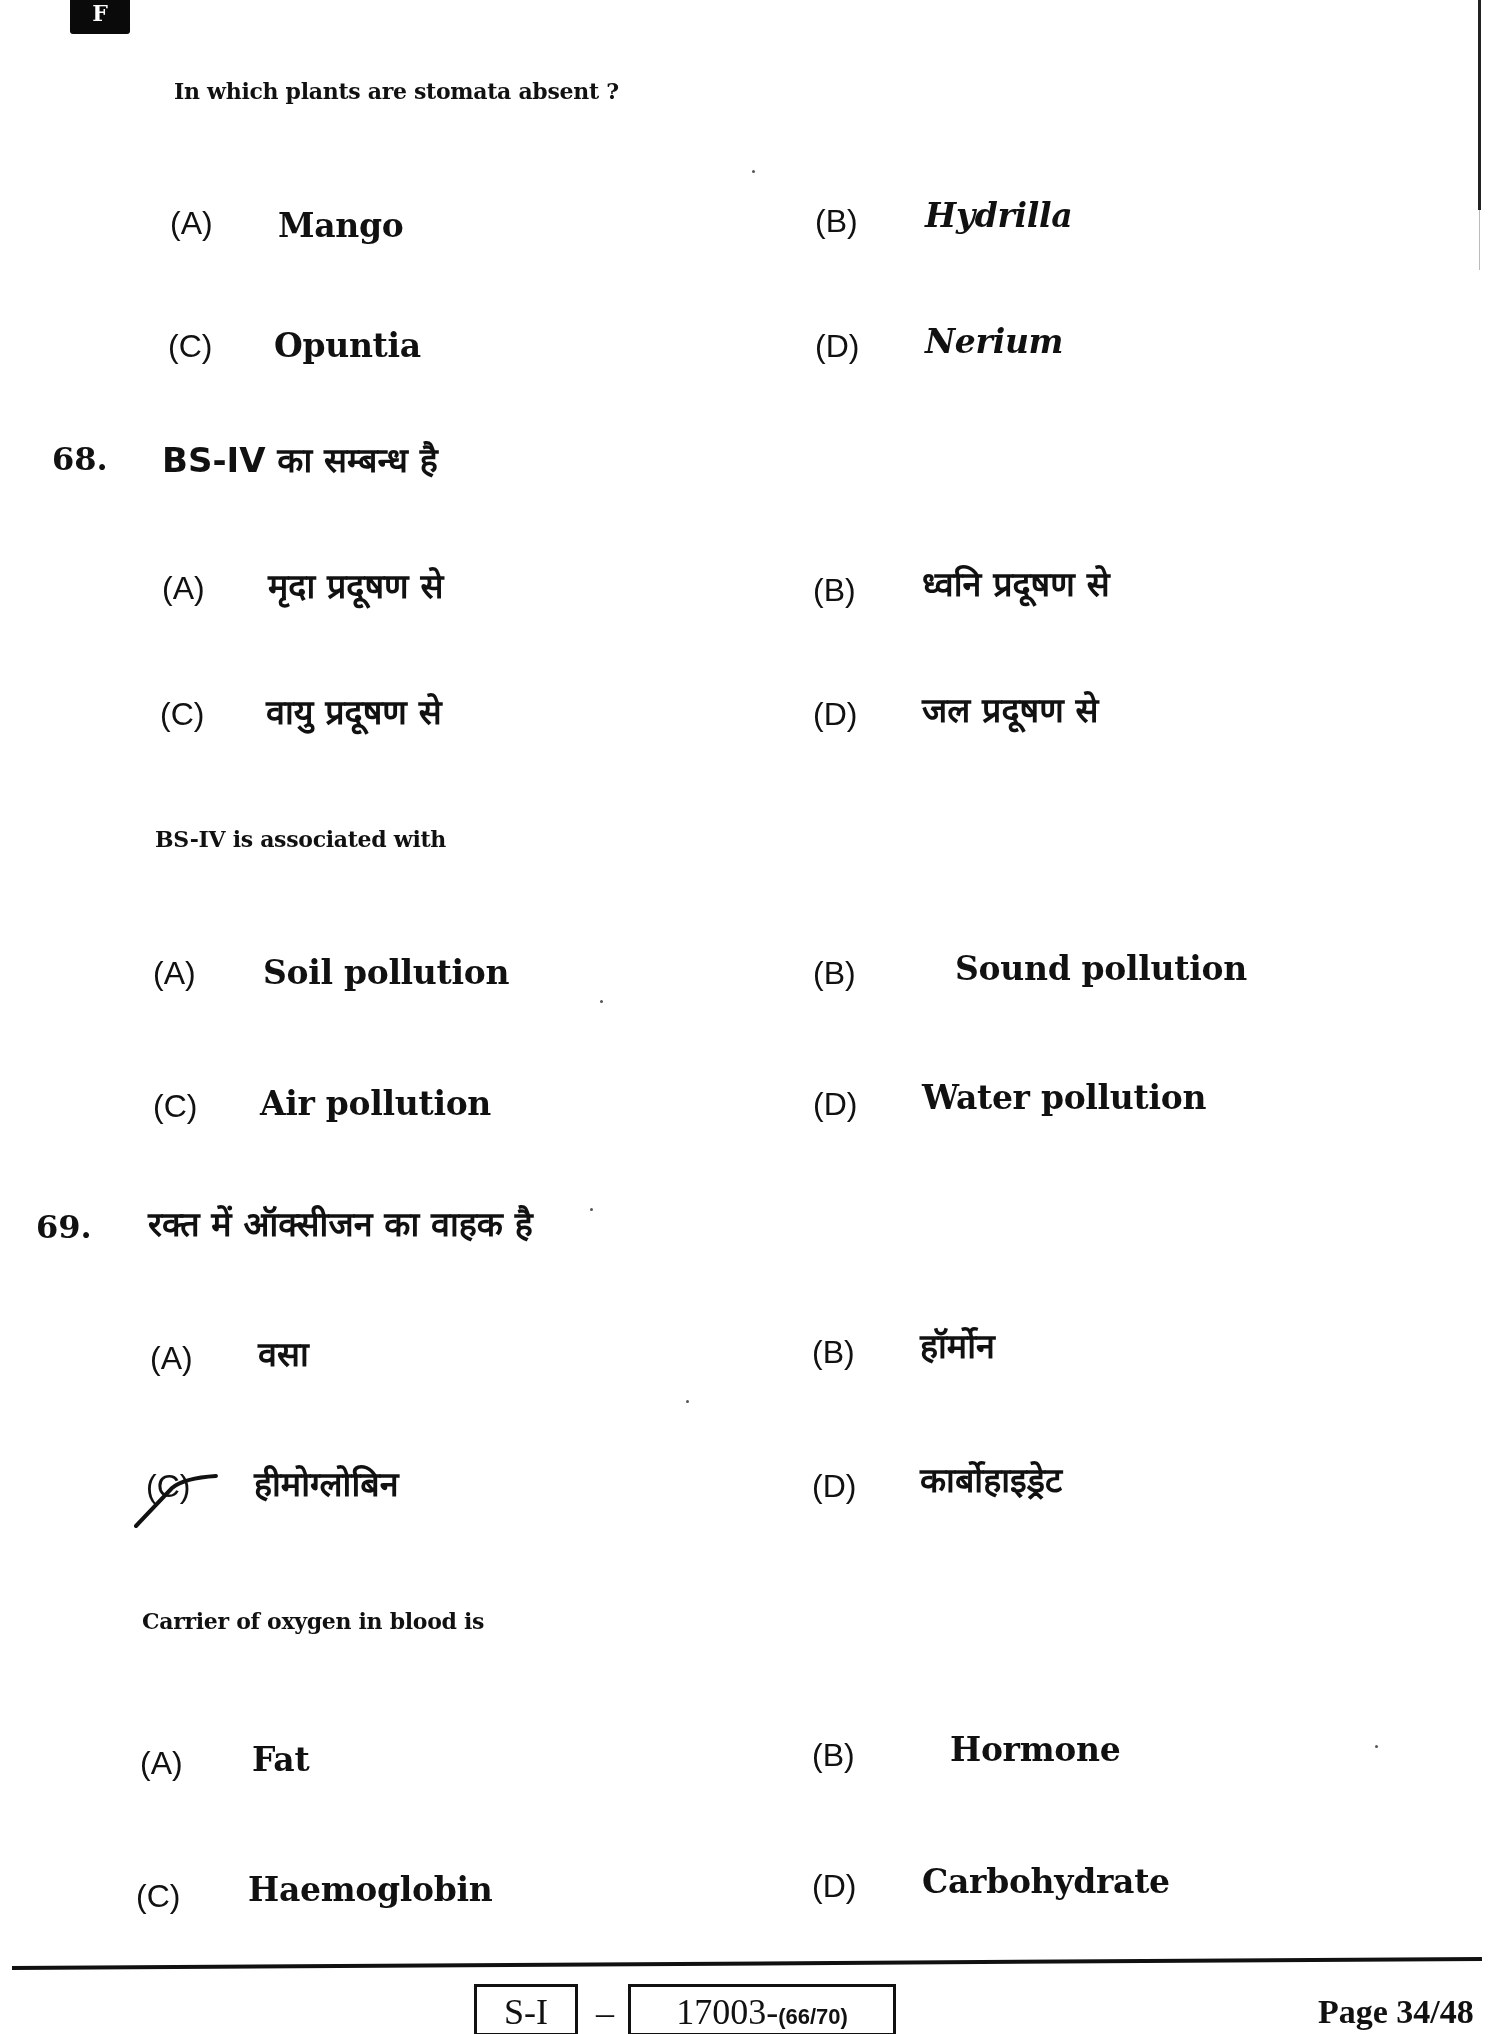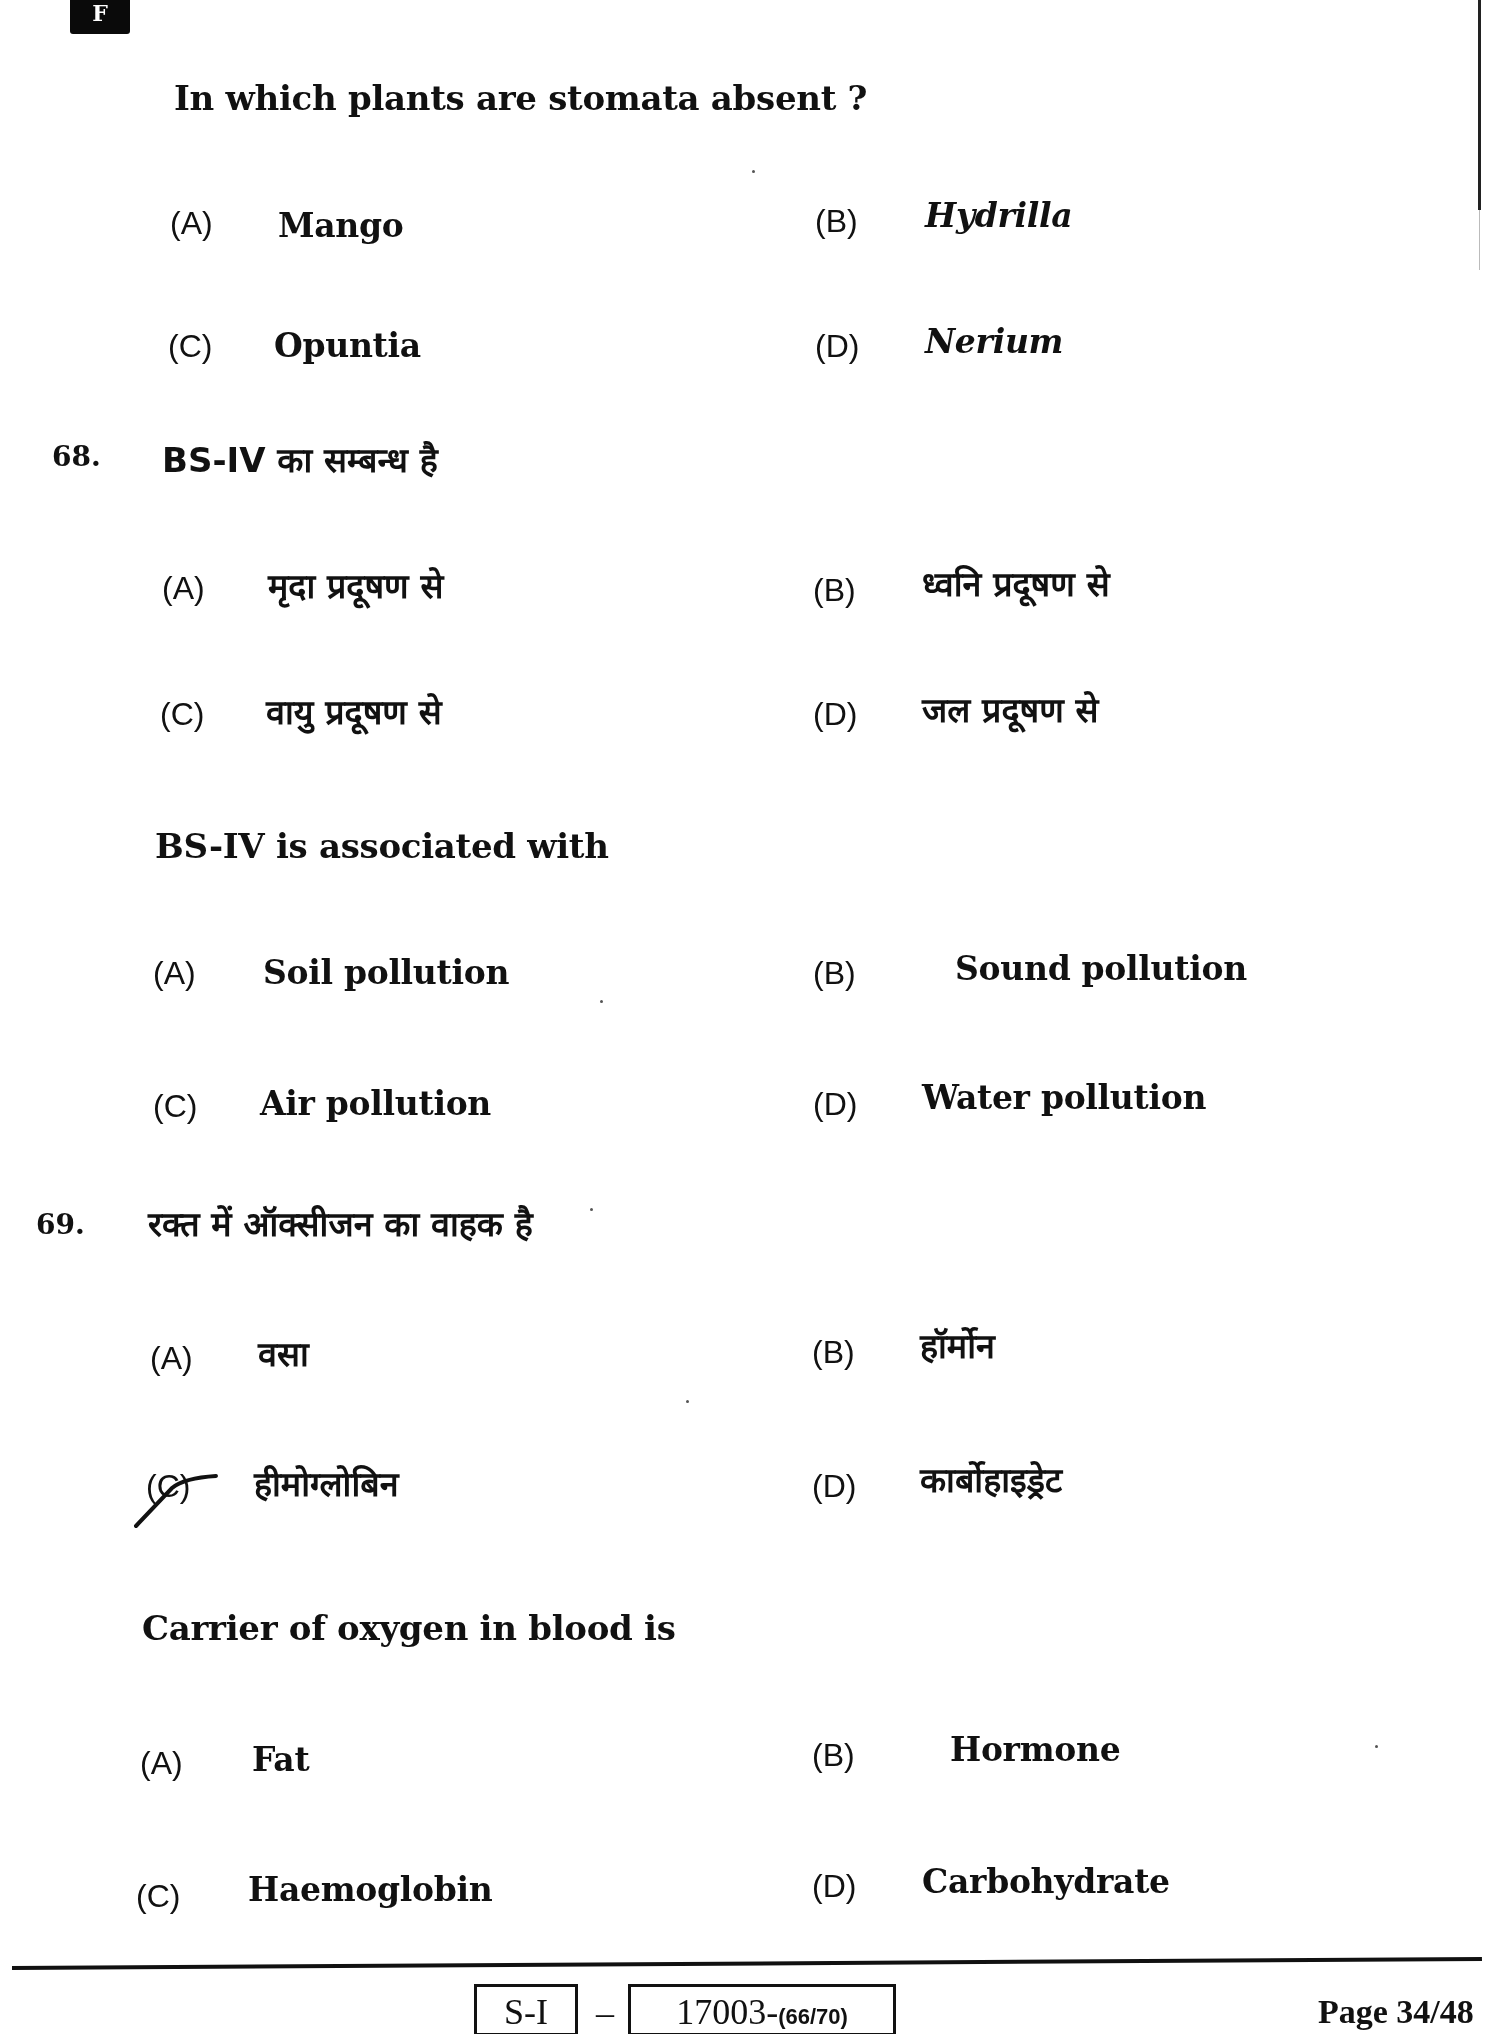--- a/index.html
+++ b/index.html
@@ -9,22 +9,22 @@
       font-family: "DejaVu Serif", "Liberation Serif", serif;
     }
     .abs { position: absolute; white-space: nowrap; }
     .corner-mark {
       left: 70px; top: 0; width: 60px; height: 34px; background: #0a0a0a;
       border-radius: 0 0 3px 3px; color: #fff; font-weight: bold; font-size: 22px;
       text-align: center; line-height: 26px;
     }
     .right-border { left: 1478px; top: 0; width: 3px; height: 210px; background: #222; }
     .right-border-faint { left: 1479px; top: 210px; width: 1px; height: 60px; background: #bbb; }
-    .stem { font-size: 34px; font-weight: bold; letter-spacing: -0.3px; }
-    .qnum { font-size: 28px; font-weight: bold; }
+    .stem { font-size: 22px; font-weight: bold; letter-spacing: -0.3px; }
+    .qnum { font-size: 32px; font-weight: bold; }
     .hindi { font-family: "DejaVu Sans", sans-serif; font-size: 34px; font-weight: bold; }
     .opt-label { font-size: 32px; font-family: "Liberation Sans", sans-serif; }
     .opt-text { font-size: 33px; font-weight: bold; letter-spacing: -0.3px; }
     .italic { font-style: italic; }
     .strike-mark { position: absolute; left: 132px; top: 1470px; width: 90px; height: 60px; }
     .footer-rule {
       left: 12px; top: 1966px; width: 1470px; height: 4px; background: #111;
       transform: rotate(-0.35deg); transform-origin: left center;
     }
     .footer-box {

